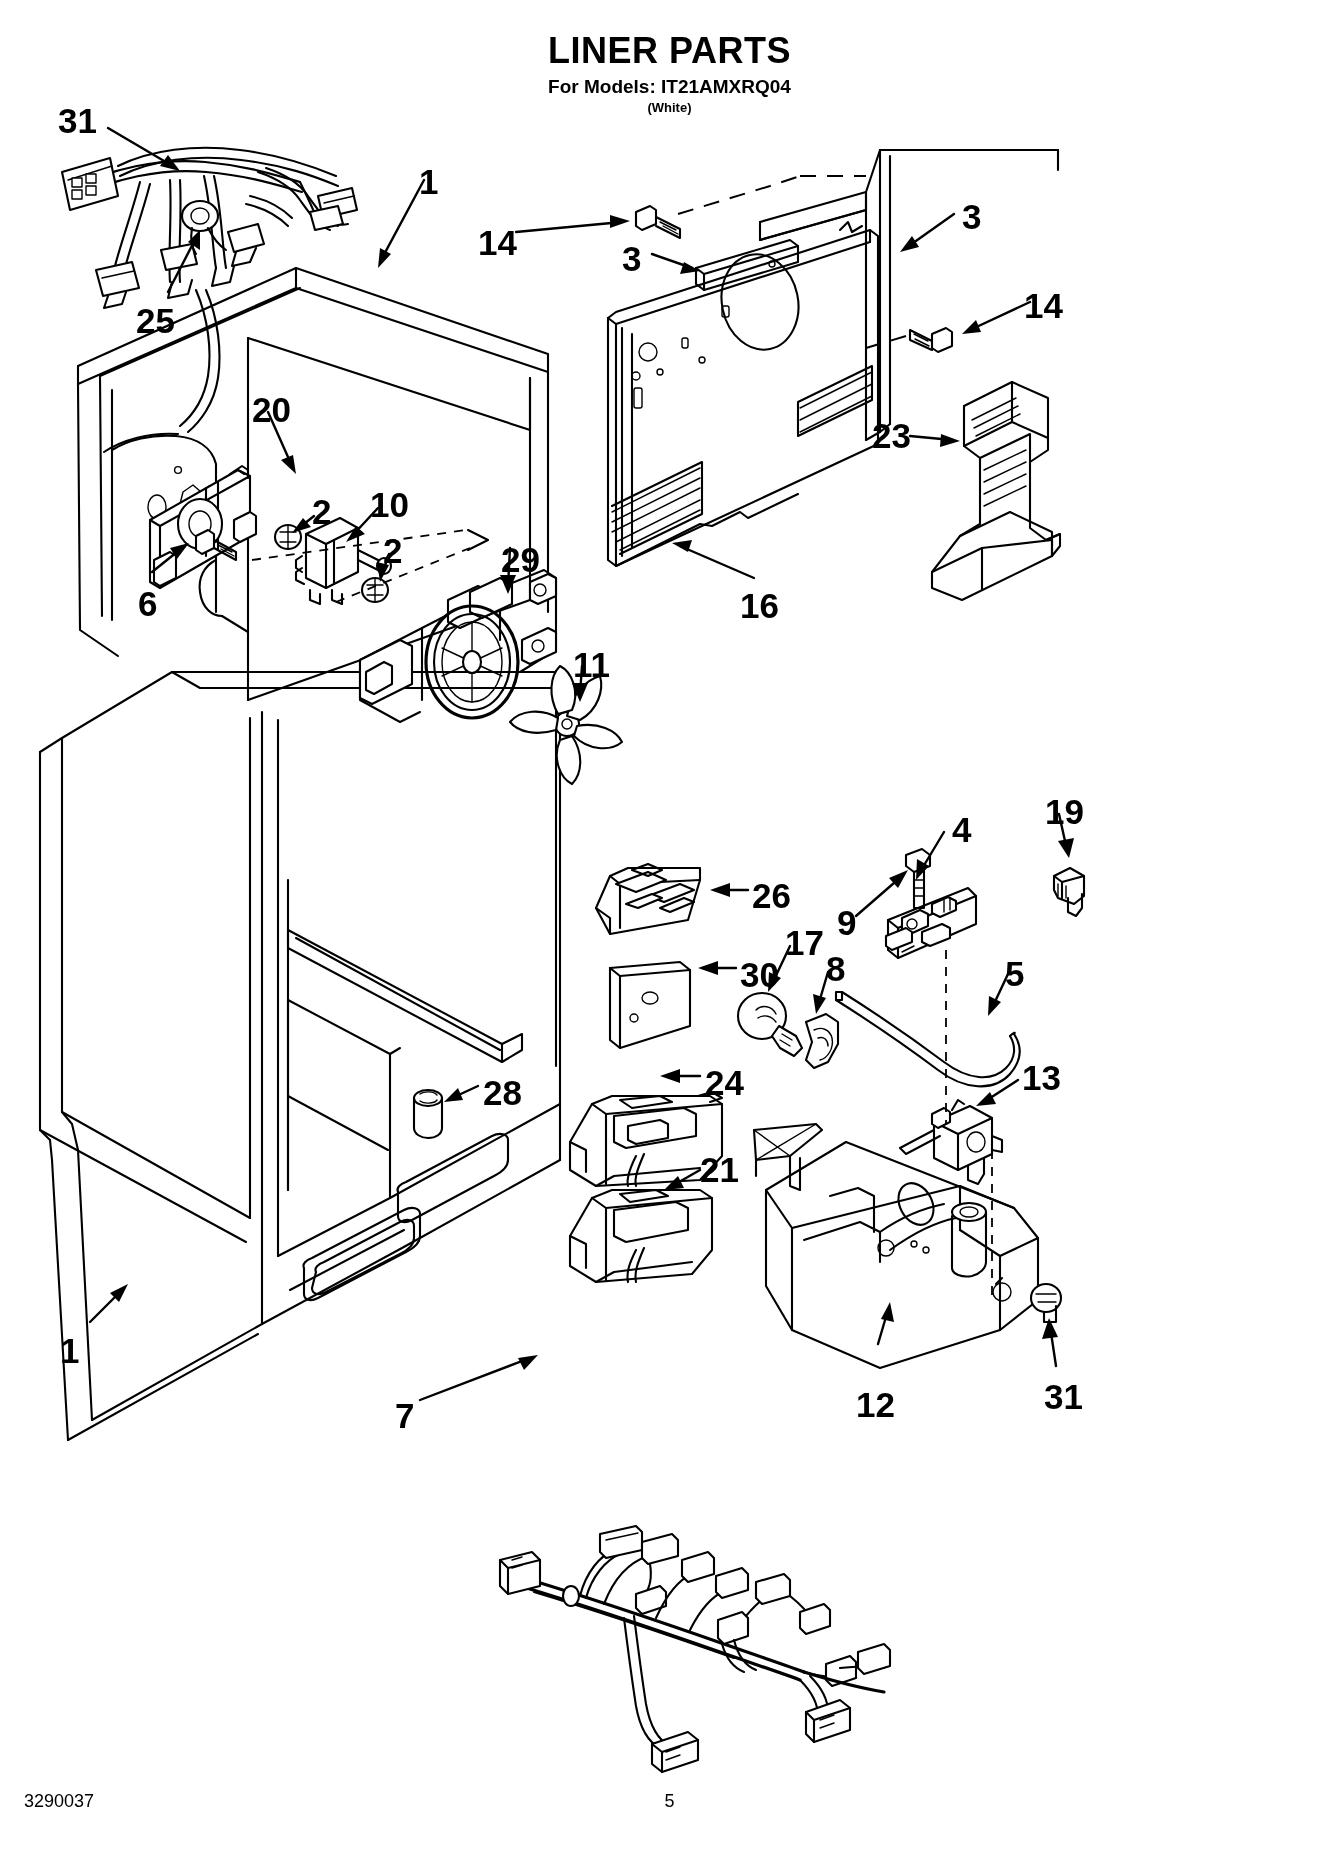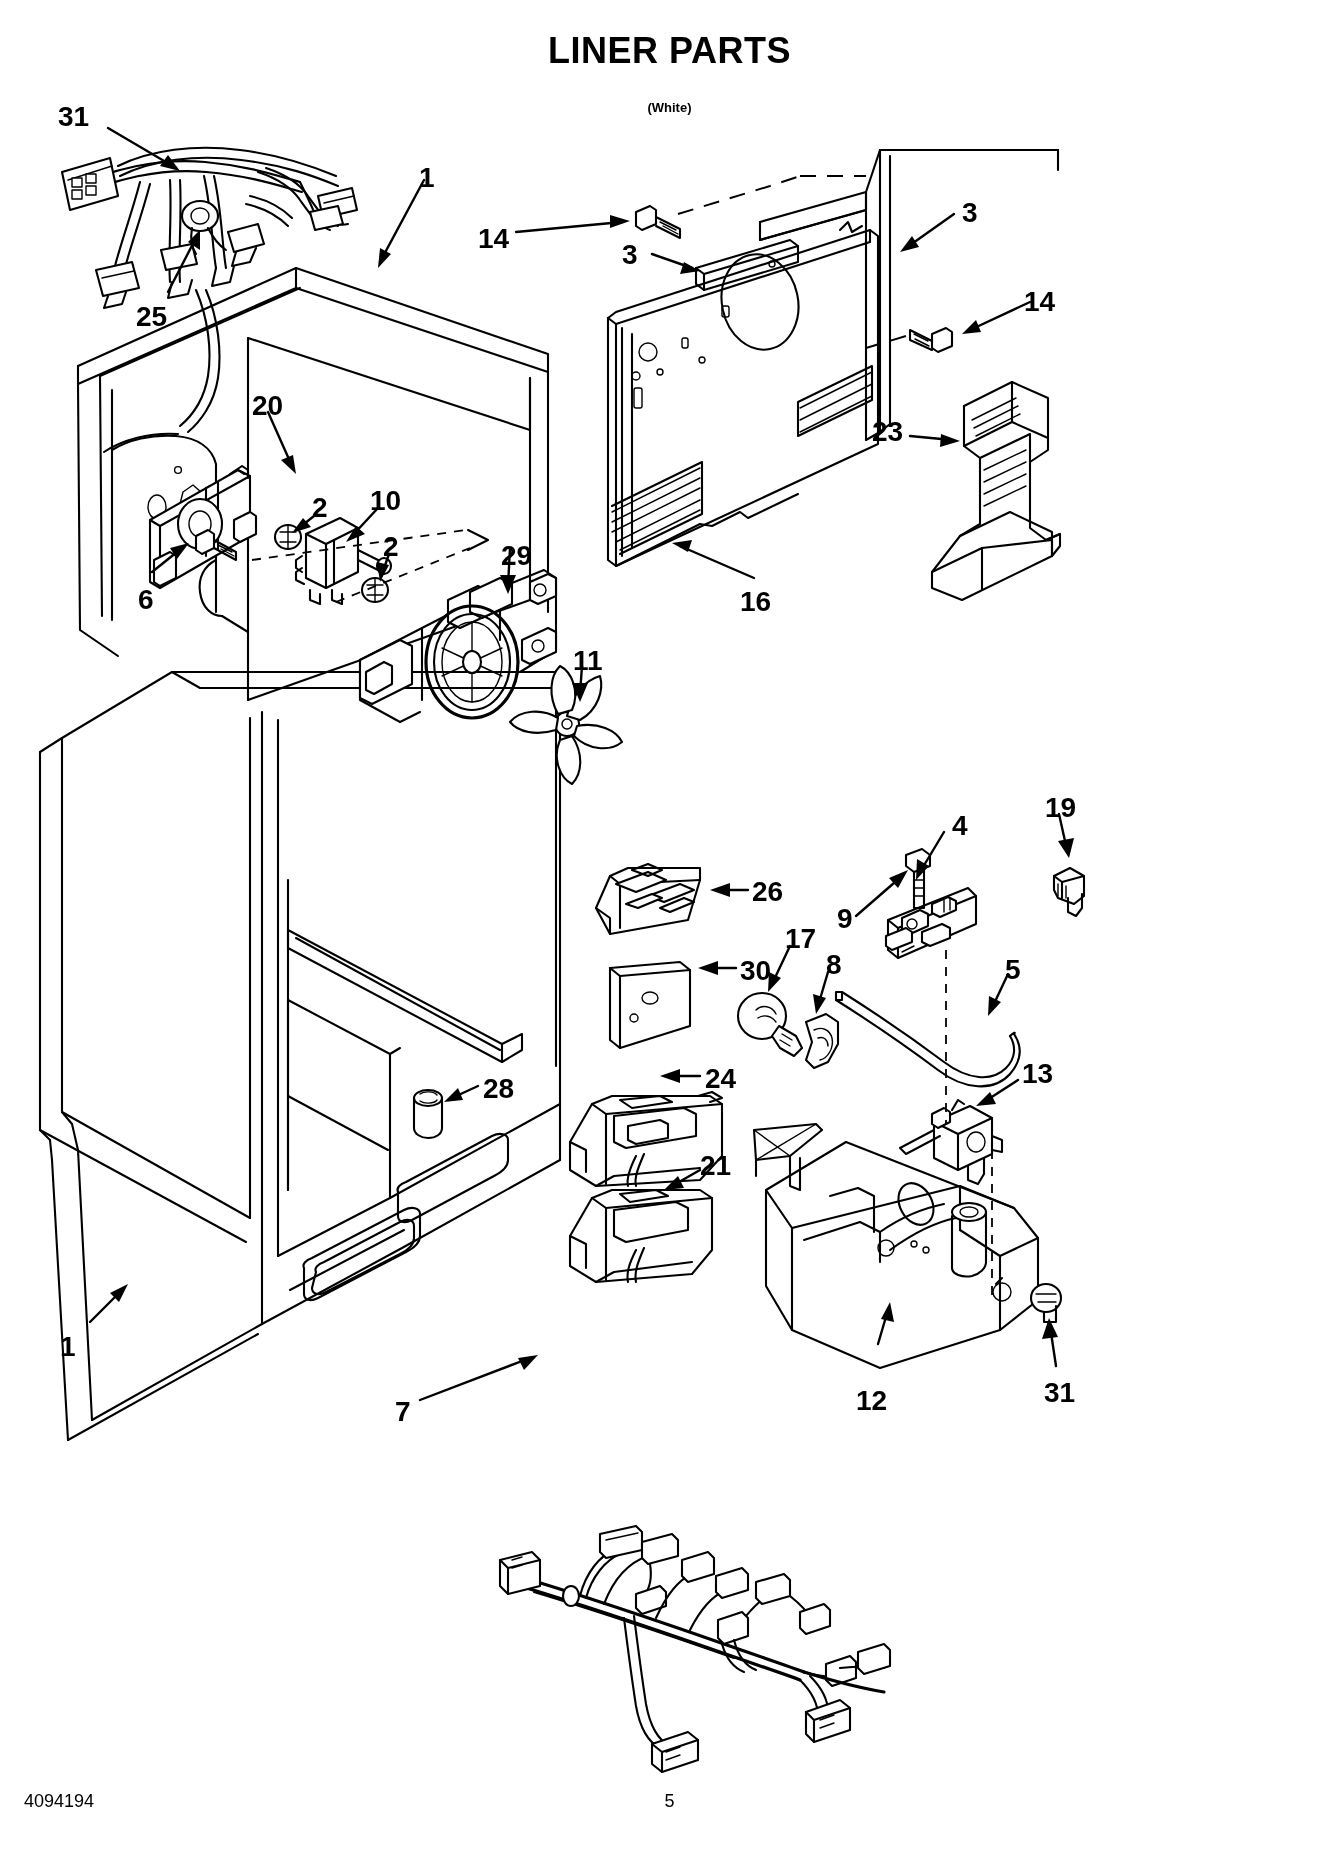--- a/index.html
+++ b/index.html
@@ -94,33 +94,34 @@
     stroke-linecap: round;
   }
   .fillblk { fill: #000; stroke: none; }
   .fillwht { fill: #fff; stroke: #000; stroke-width: 2.1; stroke-linejoin: round; }
   .fillwht-thin { fill: #fff; stroke: #000; stroke-width: 1.4; stroke-linejoin: round; }
   .leader { fill: none; stroke: #000; stroke-width: 2.4; stroke-linecap: round; }
   .dash { fill: none; stroke: #000; stroke-width: 2; stroke-dasharray: 16 11; }
   .dash-fine { fill: none; stroke: #000; stroke-width: 1.8; stroke-dasharray: 9 8; }
   .callout {
     position: absolute;
-    font-size: 28px;
+    font-size: 35px;
     font-weight: bold;
     font-family: "Liberation Sans", sans-serif;
     line-height: 1;
     white-space: nowrap;
   }
 </style>
 </head>
 <body>
 
 <div id="page">
 
   <div class="title">LINER PARTS</div>
+  <div class="subtitle">For Models: IT21AMXRQ04</div>
   <div class="subtitle2">(White)</div>
 
   <svg id="art" viewBox="0 0 1339 1849">
 
     <g>
 
       <path class="ln" d="M70,190 C110,168 160,158 205,162 C250,166 278,176 300,182"></path>
       <path class="ln" d="M72,200 C112,178 162,168 206,172 C252,176 280,186 302,192"></path>
       <path class="ln" d="M118,166 C150,150 195,144 240,150 C282,155 312,166 336,176"></path>
       <path class="ln" d="M120,176 C152,160 196,154 241,160 C284,165 314,176 338,186"></path>
@@ -782,16 +783,16 @@
   <div class="callout" style="left:952px; top:812px;">4</div>
   <div class="callout" style="left:1045px;top:794px;">19</div>
   <div class="callout" style="left:1005px;top:956px;">5</div>
   <div class="callout" style="left:1022px;top:1060px;">13</div>
   <div class="callout" style="left:705px; top:1065px;">24</div>
   <div class="callout" style="left:700px; top:1152px;">21</div>
   <div class="callout" style="left:856px; top:1355px;margin-top:32px;">12</div>
   <div class="callout" style="left:1044px;top:1379px;">31</div>
   <div class="callout" style="left:395px; top:1398px;">7</div>
 
-  <div class="doc-code">4094194</div>
+  <div class="doc-code">3290037</div>
   <div class="page-num">5</div>
 
 </div>
 
 </body></html>

